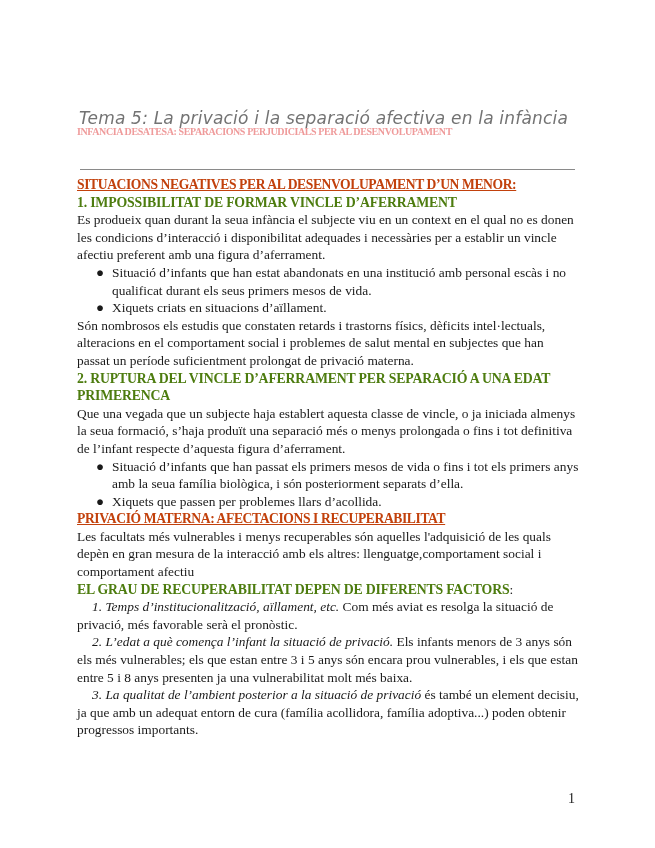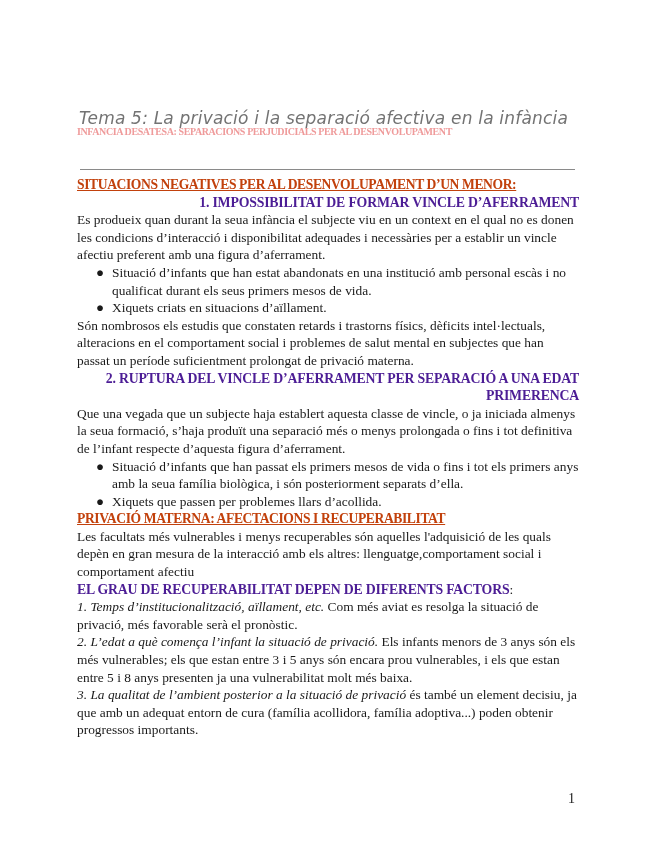--- a/index.html
+++ b/index.html
@@ -59,42 +59,42 @@
       color: #c2410c;
       font-weight: bold;
       text-decoration: underline;
       letter-spacing: -0.4px;
       font-size: 13.6px;
     }
     .black-heading {
       font-weight: bold;
       font-size: 13.8px;
       letter-spacing: -0.2px;
-      color: #4c1d95;
-      text-align: right;
+      color: #4d7c0f;
     }
     p {
       margin: 0;
     }
     ul {
       margin: 0;
       padding: 0;
       list-style: none;
     }
     ul li {
       position: relative;
       padding-left: 35px;
     }
     ul li .bullet {
       position: absolute;
       left: 19px;
       top: 0;
     }
     .italic {
       font-style: italic;
+      margin-left: 15px;
     }
     .page-number {
       position: absolute;
       left: 568px;
       top: 791px;
       font-size: 14px;
       color: #222;
     }
   </style>
 </head>

